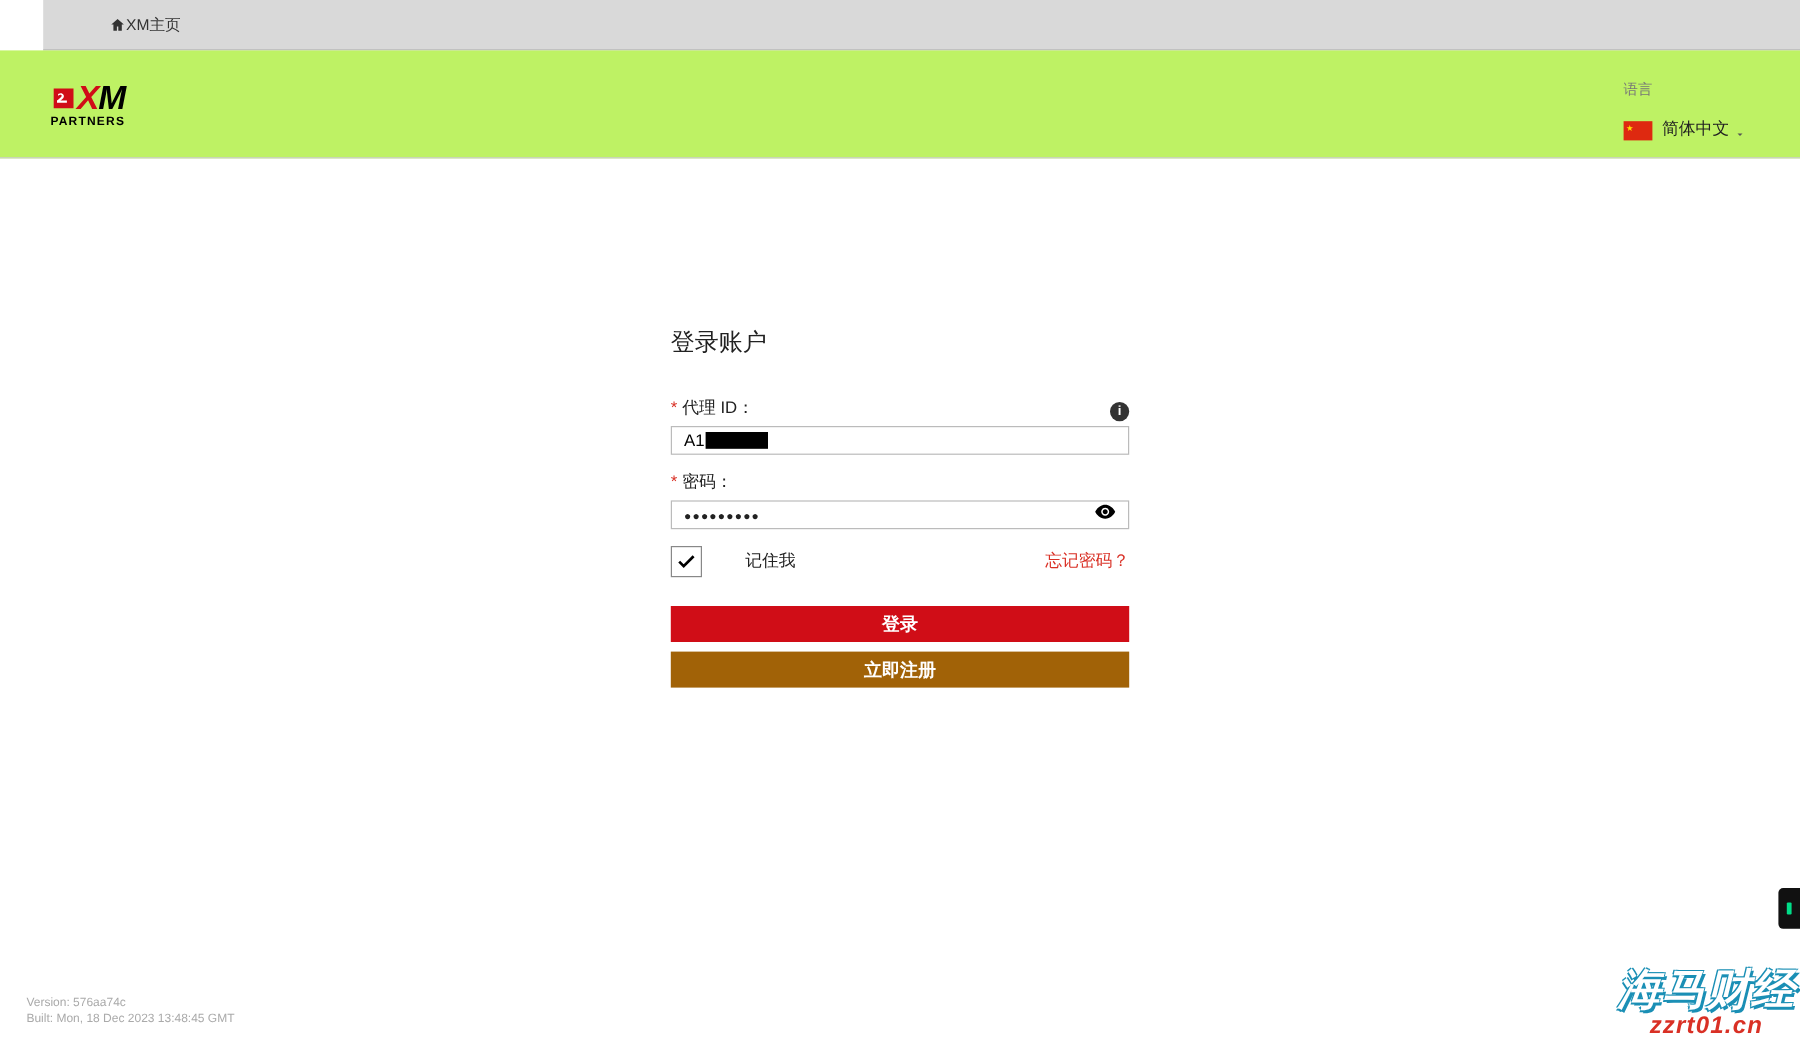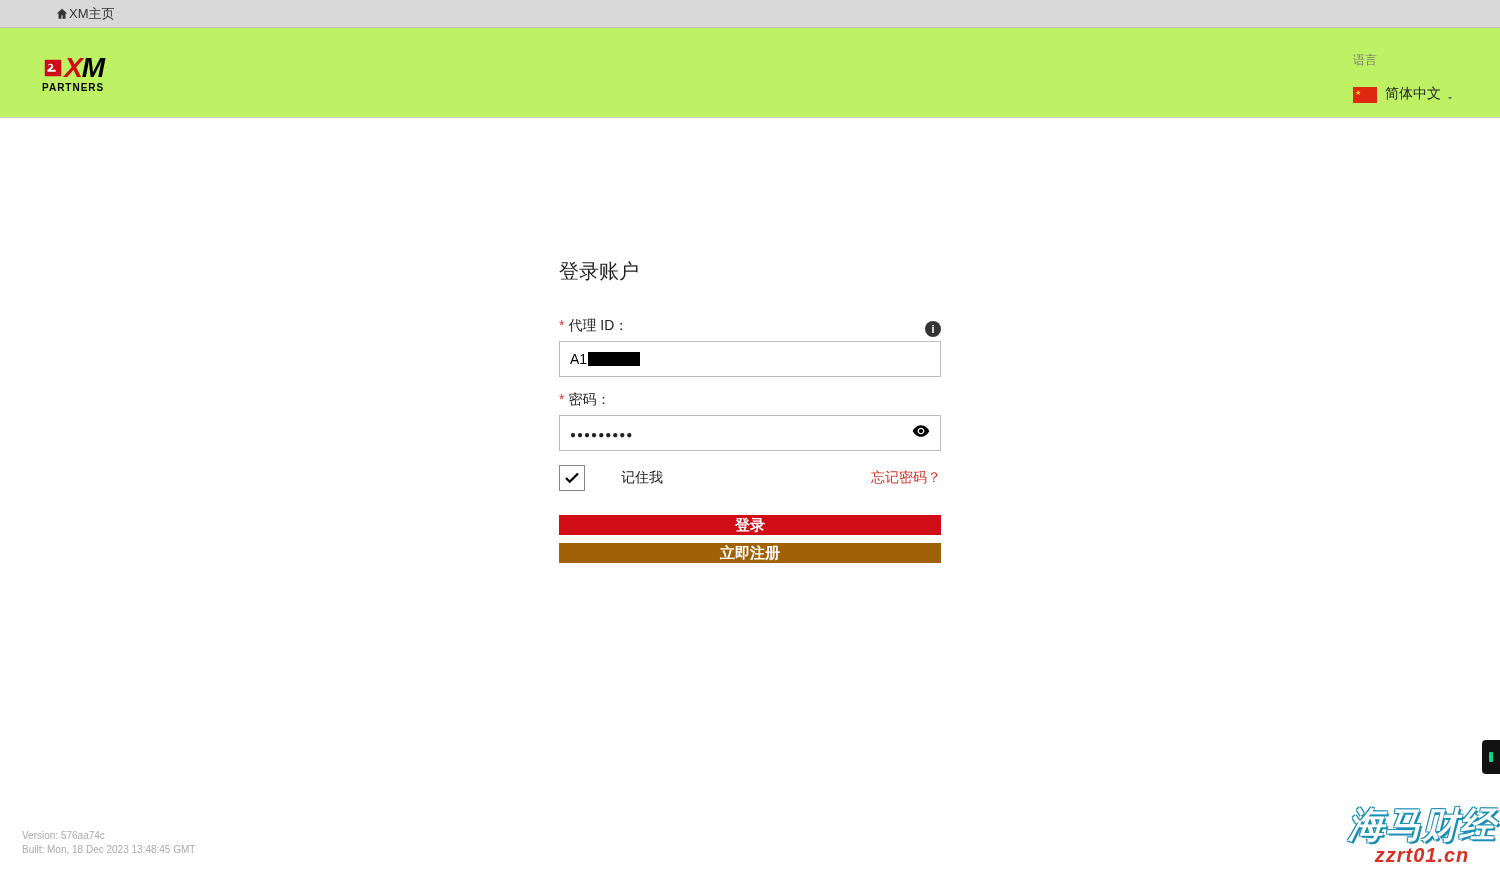--- a/index.html
+++ b/index.html
@@ -10,25 +10,26 @@
     }
     body {
       width: 1500px;
       height: 881px;
       background: #fff;
       position: relative;
       overflow: hidden;
     }
     .top-bar {
       background: #d9d9d9;
-      height: 28px;
+      height: 42px;
       display: flex;
       align-items: center;
       padding-left: 55px;
       border-bottom: 1px solid #bbb;
+      margin-left: 36px;
     }
     .home-link {
       display: flex;
       align-items: center;
       color: #333;
       font-size: 13px;
       text-decoration: none;
       cursor: pointer;
     }
     .home-link svg { margin-right: 0px; }
@@ -135,21 +136,21 @@
       display: flex;
       align-items: center;
       justify-content: center;
       font-weight: bold;
     }
     .input-wrap {
       position: relative;
     }
     .text-input {
       width: 100%;
-      height: 36px;
+      height: 24px;
       border: 1px solid #bbb;
       padding: 0 10px;
       font-size: 14px;
       outline: none;
     }
     .id-value {
       display: flex;
       align-items: center;
     }
     .id-prefix { font-size: 14px; }
@@ -200,21 +201,21 @@
       color: #222;
     }
     .forgot-link {
       font-size: 14px;
       color: #d93025;
       text-decoration: none;
       cursor: pointer;
     }
     .btn {
       width: 100%;
-      height: 20px;
+      height: 30px;
       border: none;
       color: #fff;
       font-size: 15px;
       font-weight: bold;
       cursor: pointer;
       margin-bottom: 8px;
     }
     .btn-login { background: #d00d17; }
     .btn-register { background: #a16207; }
     .footer-info {

